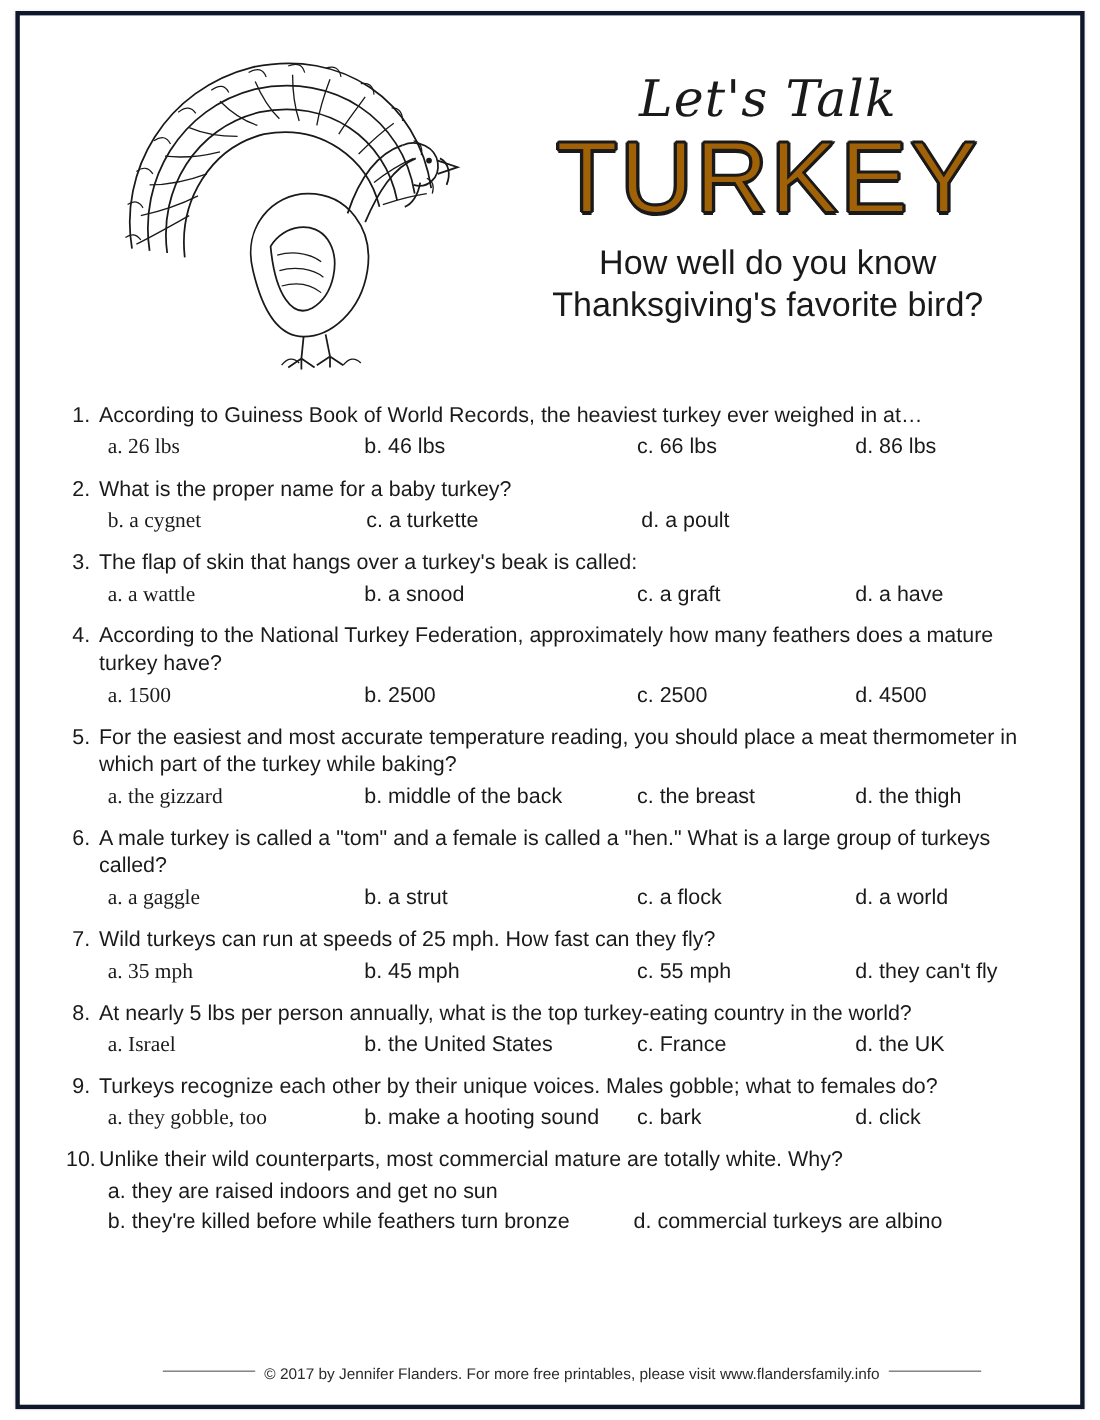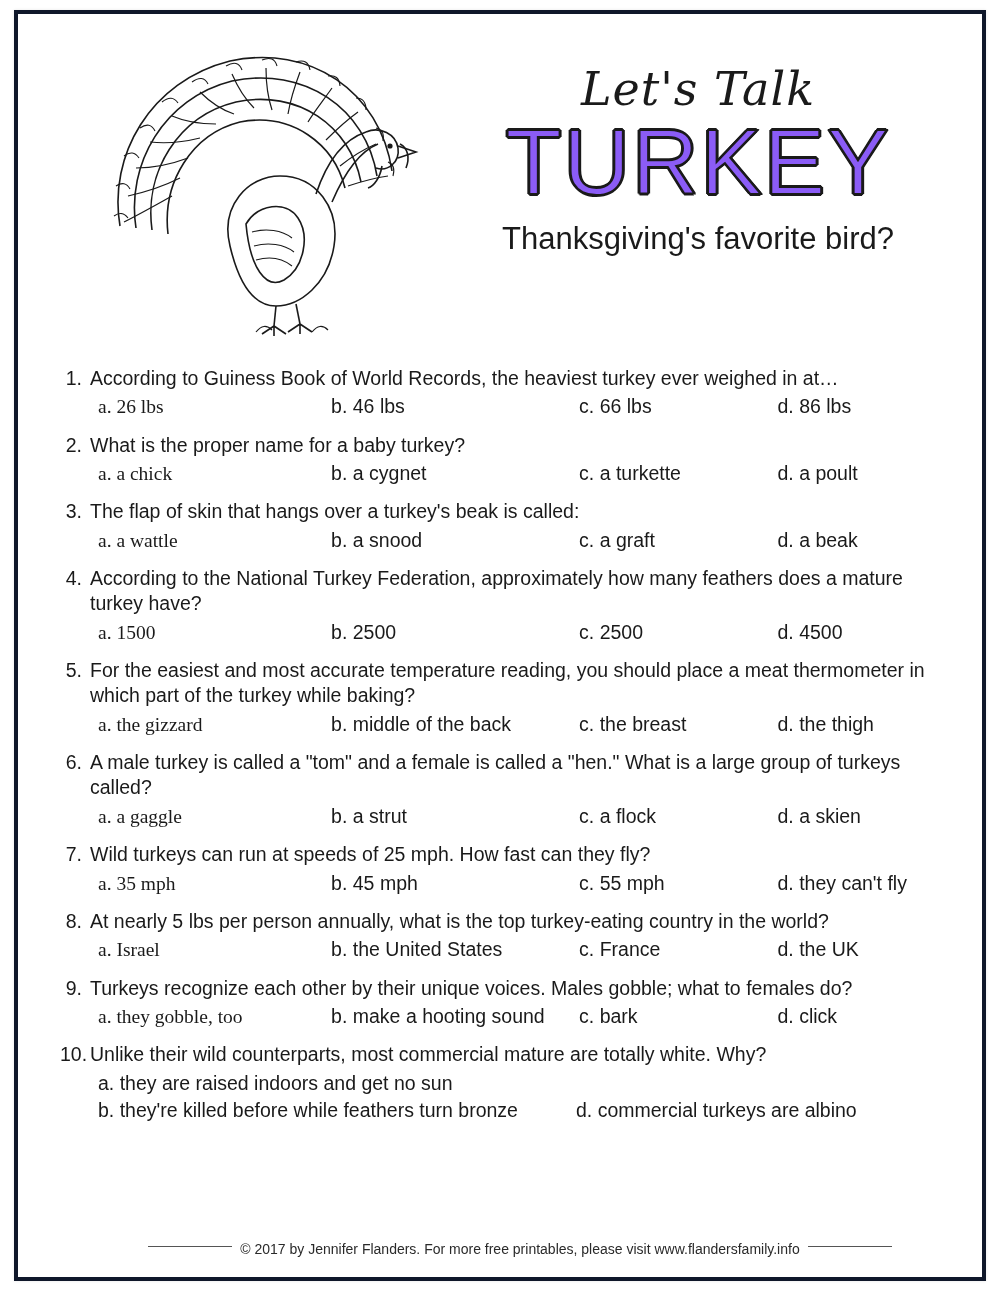--- a/index.html
+++ b/index.html
@@ -52,21 +52,21 @@
     color: #1a1a1a;
     line-height: 1;
     margin-bottom: 2px;
   }
   .big-title {
     font-family: "Liberation Sans", sans-serif;
     font-size: 92px;
     font-weight: normal;
     letter-spacing: 2px;
     line-height: 1.02;
-    color: #8b5cf6;
+    color: #a16207;
     -webkit-text-stroke: 2px #1a1a1a;
     text-shadow:
       -2px 0 #1a1a1a, 2px 0 #1a1a1a, 0 -2px #1a1a1a, 0 2px #1a1a1a;
     margin: 4px 0 10px 0;
   }
   .subtitle {
     font-size: 31px;
     line-height: 1.22;
     color: #1a1a1a;
     font-weight: 400;
@@ -214,20 +214,21 @@
           <path d="M220 288 l -12 8 M220 288 l 0 10 M220 288 l 12 8"></path>
 
           <path d="M176 296 q 8 -10 16 -2 M232 296 q 8 -10 16 -2" stroke-width="1.2"></path>
         </g>
       </svg>
     </div>
 
     <div class="title-block">
       <div class="script-title">Let's Talk</div>
       <div class="big-title">TURKEY</div>
+      <div class="subtitle">How well do you know</div>
       <div class="subtitle">Thanksgiving's favorite bird?</div>
     </div>
   </div>
 
   <div class="quiz">
 
     <div class="q">
       <div class="q-line">
         <span class="q-num">1.</span>
         <span class="q-text">According to Guiness Book of World Records, the heaviest turkey ever weighed in at…</span>
@@ -239,37 +240,36 @@
         <span class="ans">d. 86 lbs</span>
       </div>
     </div>
 
     <div class="q">
       <div class="q-line">
         <span class="q-num">2.</span>
         <span class="q-text">What is the proper name for a baby turkey?</span>
       </div>
       <div class="answers grid4">
-        <span class="ans">a.  a chick</span>
         <span class="ans">b. a cygnet</span>
         <span class="ans">c. a turkette</span>
         <span class="ans">d. a poult</span>
       </div>
     </div>
 
     <div class="q">
       <div class="q-line">
         <span class="q-num">3.</span>
         <span class="q-text">The flap of skin that hangs over a turkey's beak is called:</span>
       </div>
       <div class="answers grid4">
         <span class="ans">a.  a wattle</span>
         <span class="ans">b. a snood</span>
         <span class="ans">c. a graft</span>
-        <span class="ans">d. a beak</span>
+        <span class="ans">d. a have</span>
       </div>
     </div>
 
     <div class="q">
       <div class="q-line">
         <span class="q-num">4.</span>
         <span class="q-text">According to the National Turkey Federation, approximately how many feathers does a mature turkey have?</span>
       </div>
       <div class="answers grid4">
         <span class="ans">a.  1500</span>
@@ -294,21 +294,21 @@
 
     <div class="q">
       <div class="q-line">
         <span class="q-num">6.</span>
         <span class="q-text">A male turkey is called a "tom" and a female is called a "hen." What is a large group of turkeys called?</span>
       </div>
       <div class="answers grid4">
         <span class="ans">a.  a gaggle</span>
         <span class="ans">b. a strut</span>
         <span class="ans">c. a flock</span>
-        <span class="ans">d. a skien</span>
+        <span class="ans">d. a world</span>
       </div>
     </div>
 
     <div class="q">
       <div class="q-line">
         <span class="q-num">7.</span>
         <span class="q-text">Wild turkeys can run at speeds of 25 mph. How fast can they fly?</span>
       </div>
       <div class="answers grid4">
         <span class="ans">a.  35 mph</span>

